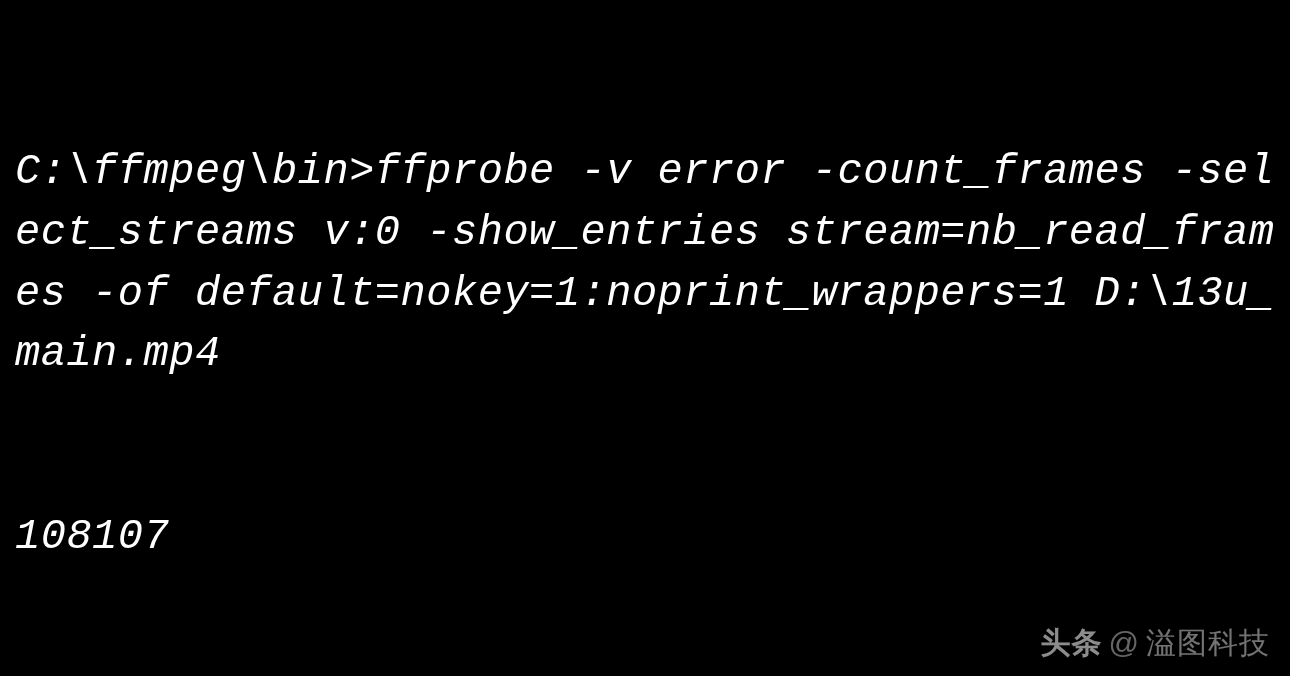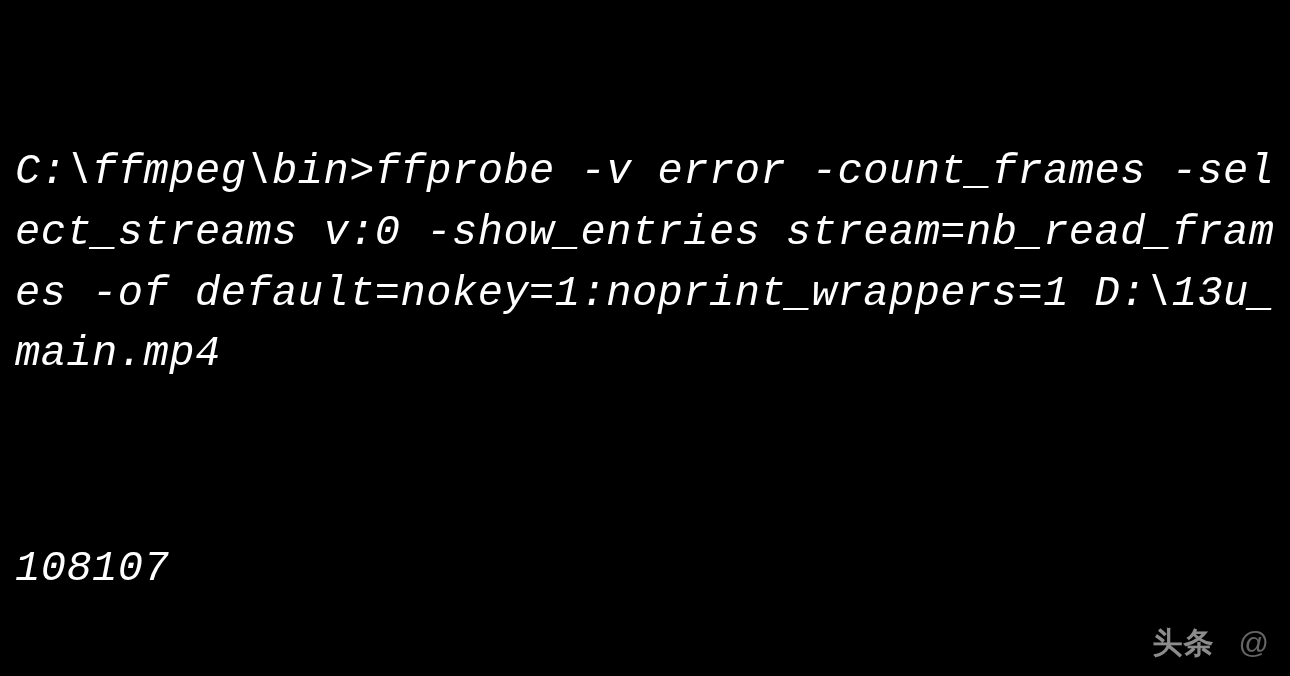--- a/index.html
+++ b/index.html
@@ -28,34 +28,33 @@
       font-style: italic;
     }
     .terminal-block:last-of-type {
       margin-bottom: 0;
     }
     .prompt-line {
       display: block;
     }
     .output-line {
       display: block;
-      margin-top: 32px;
     }
     .watermark {
       position: absolute;
       bottom: 12px;
       right: 20px;
       font-family: -apple-system, BlinkMacSystemFont, 'Segoe UI', sans-serif;
       font-size: 30px;
       font-weight: bold;
       color: rgba(255, 255, 255, 0.55);
       letter-spacing: 1px;
       display: flex;
       align-items: center;
-      gap: 24px;
+      gap: 6px;
     }
     .watermark-brand {
       font-weight: 900;
     }
     .watermark-at {
       color: rgba(255, 255, 255, 0.4);
       font-weight: normal;
     }
     .watermark-author {
       font-weight: normal;
@@ -66,13 +65,14 @@
 <body>
 
 <div class="terminal-block">
   <span class="prompt-line"><span>C:\ffmpeg\bin&gt;</span><span>ffprobe -v error -count_frames -select_streams v:0 -show_entries stream=nb_read_frames -of default=nokey=1:noprint_wrappers=1 D:\13u_main.mp4</span></span>
   <span class="output-line">108107</span>
 </div>
 
 <div class="watermark">
   <span class="watermark-brand">头条</span>
   <span class="watermark-at">@</span>
+  <span class="watermark-author">溢图科技</span>
 </div>
 
 </body></html>

